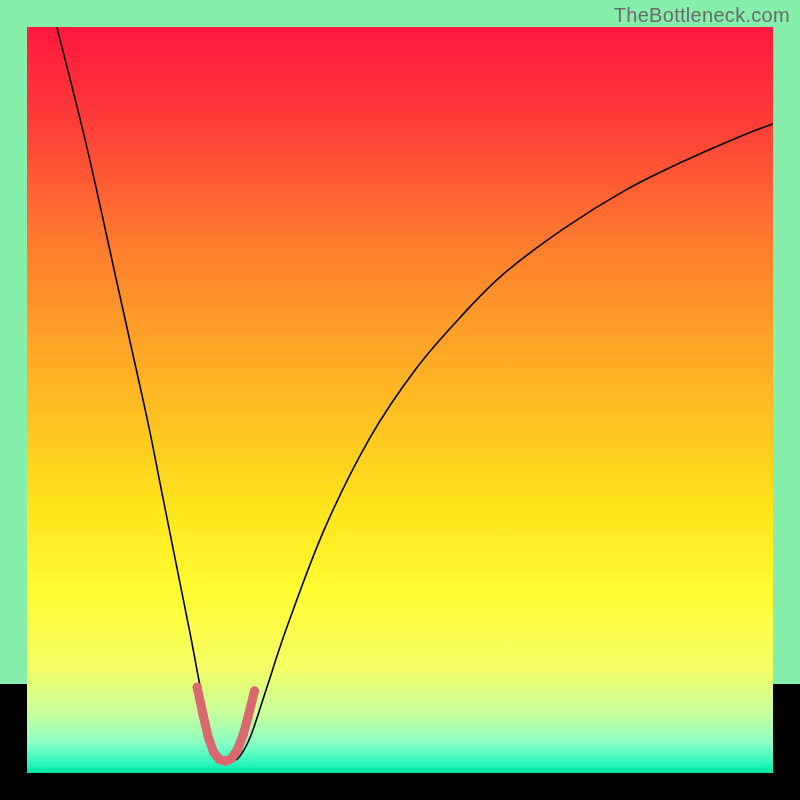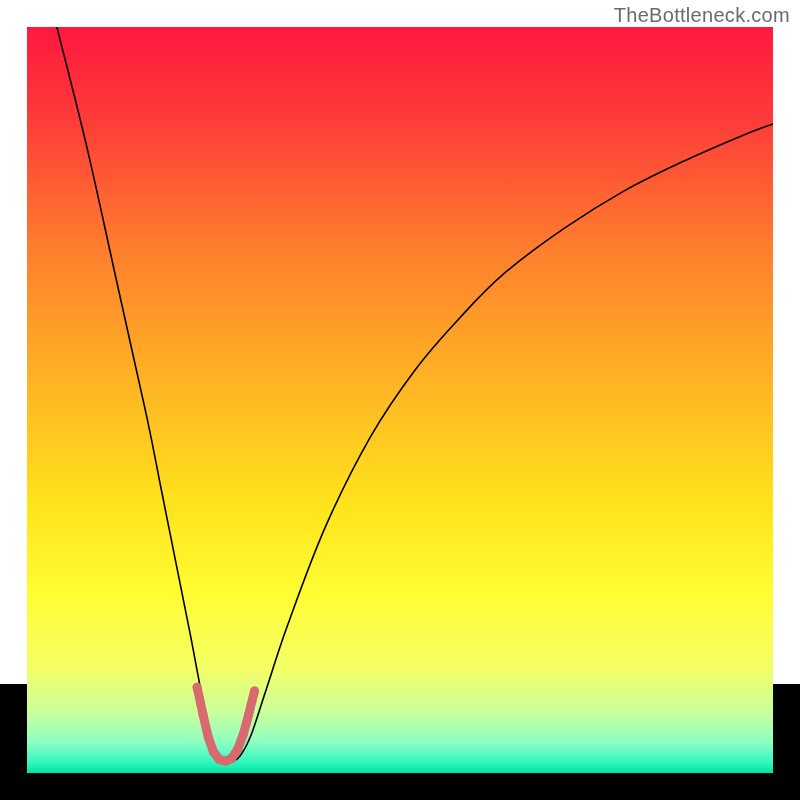--- a/index.html
+++ b/index.html
@@ -8,21 +8,21 @@
     width: 800px;
     height: 800px;
     background: #000;
     overflow: hidden;
     font-family: Arial, Helvetica, sans-serif;
   }
   .frame {
     position: relative;
     width: 800px;
     height: 684px;
-    background: #ffffff;
+    background: #86efac;
   }
   .watermark {
     position: absolute;
     top: 4px;
     right: 10px;
     color: #6a6a6a;
     font-size: 20px;
     font-weight: 500;
     letter-spacing: 0.3px;
     z-index: 10;

